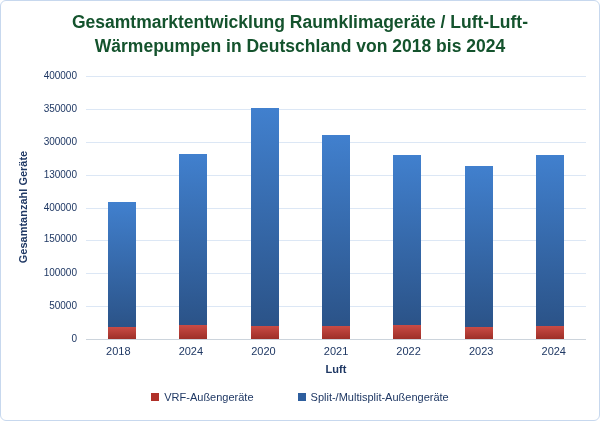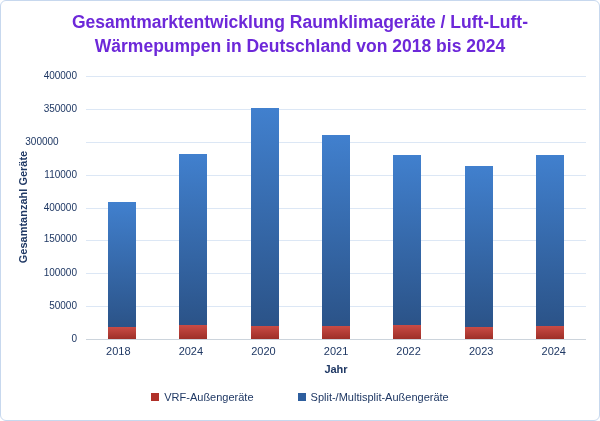--- a/index.html
+++ b/index.html
@@ -3,21 +3,21 @@
 <meta charset="utf-8">
 <style>
   html,body{margin:0;padding:0;background:#fff;}
   .frame{
     position:relative;width:600px;height:421px;box-sizing:border-box;
     background:#fff;border:1px solid #c7d8ee;border-radius:6px;overflow:hidden;
     font-family:"Liberation Sans",sans-serif;color:#1f3864;
   }
   .title{
     position:absolute;top:10px;left:30px;right:30px;text-align:center;
-    font-size:17.5px;font-weight:bold;line-height:1.35;color:#6d28d9;
+    font-size:17.5px;font-weight:bold;line-height:1.35;color:#14532d;
   }
   .y-axis-title{
     position:absolute;left:22px;top:206px;transform:translate(-50%,-50%) rotate(-90deg);
     font-size:11px;font-weight:bold;white-space:nowrap;color:#1f3864;
   }
   .yticks{position:absolute;left:0;top:0;width:80px;height:100%;}
   .ytick{
     position:absolute;right:4px;font-size:10px;color:#1f3864;
     text-align:right;width:70px;
   }
@@ -50,22 +50,22 @@
 </style>
 </head>
 <body>
 
 <div class="frame">
   <div class="title">Gesamtmarktentwicklung Raumklimageräte / Luft-Luft-Wärmepumpen in Deutschland von 2018 bis 2024</div>
   <div class="y-axis-title">Gesamtanzahl Geräte</div>
   <div class="yticks">
       <div class="ytick" style="top: 69px;">400000</div>
       <div class="ytick" style="top: 101.875px;">350000</div>
-      <div class="ytick" style="top: 134.75px; text-align: center;">300000</div>
-      <div class="ytick" style="top: 167.625px;">110000</div>
+      <div class="ytick" style="top: 134.75px;">300000</div>
+      <div class="ytick" style="top: 167.625px;">130000</div>
       <div class="ytick" style="top: 200.5px;">400000</div>
       <div class="ytick" style="top: 232px;">150000</div>
       <div class="ytick" style="top: 266.25px;">100000</div>
       <div class="ytick" style="top: 299.125px;">50000</div>
       <div class="ytick" style="top: 332px;">0</div>
     </div>
   <div class="plot">
       <div class="gridline" style="top: 0px;"></div>
       <div class="gridline" style="top: 32.875px;"></div>
       <div class="gridline" style="top: 65.75px;"></div>
@@ -122,21 +122,21 @@
     </div>
   <div class="xticks">
       <div class="xtick">2018</div>
       <div class="xtick">2024</div>
       <div class="xtick">2020</div>
       <div class="xtick">2021</div>
       <div class="xtick">2022</div>
       <div class="xtick">2023</div>
       <div class="xtick">2024</div>
     </div>
-  <div class="x-axis-title">Jahr</div>
+  <div class="x-axis-title">Luft</div>
   <div class="legend">
       <div class="legend-item">
         <span class="legend-swatch" style="background: rgb(176, 48, 41);"></span>
         <span>VRF-Außengeräte</span>
       </div>
       <div class="legend-item">
         <span class="legend-swatch" style="background: rgb(46, 94, 158);"></span>
         <span>Split-/Multisplit-Außengeräte</span>
       </div>
     </div>

